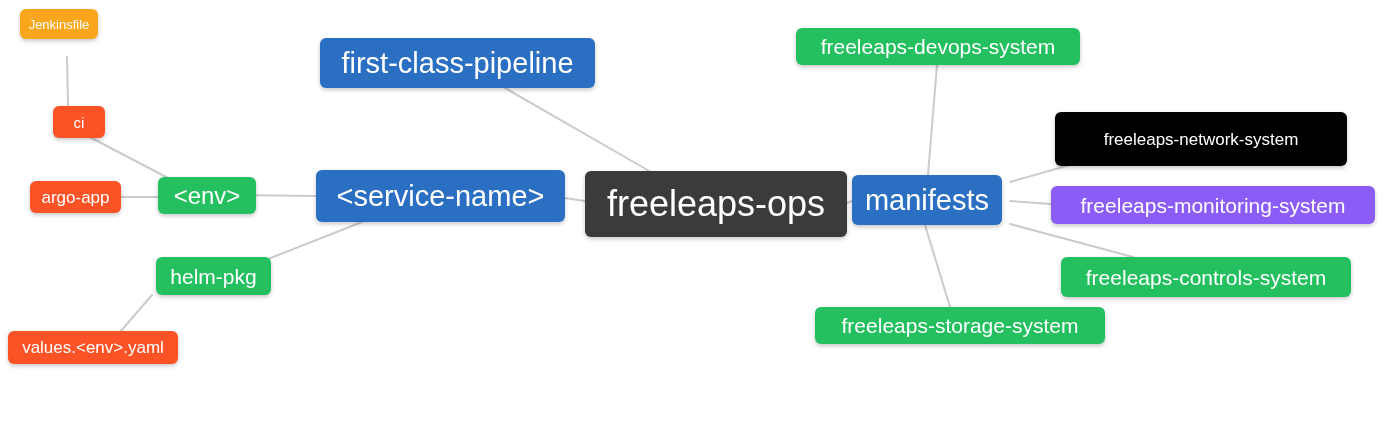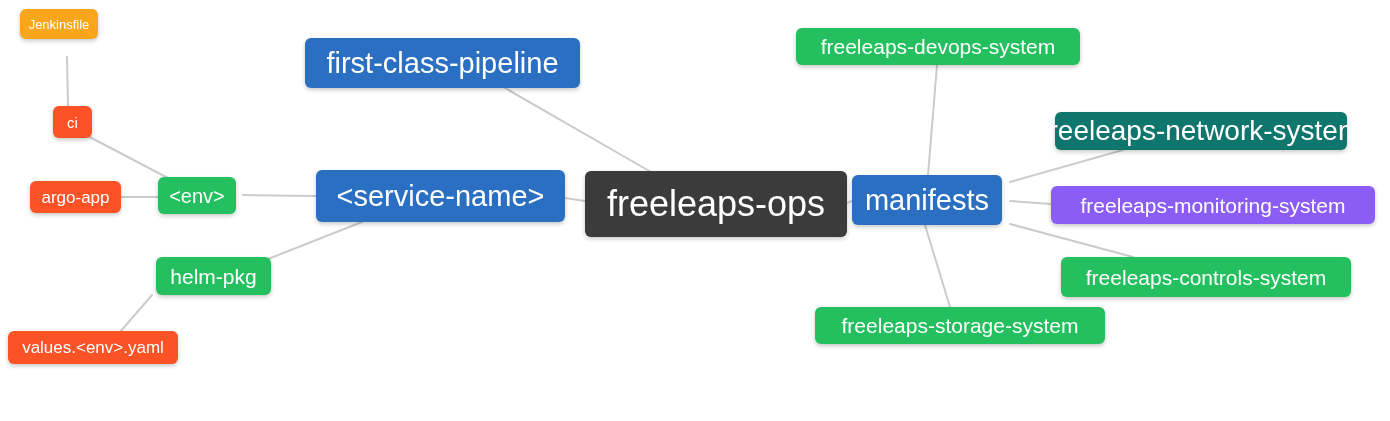--- a/index.html
+++ b/index.html
@@ -51,28 +51,28 @@
       <line x1="505" y1="88" x2="651" y2="172" stroke="#cbcbcb" stroke-width="2" stroke-linecap="round"></line>
       <line x1="847" y1="203" x2="852" y2="201" stroke="#cbcbcb" stroke-width="2" stroke-linecap="round"></line>
       <line x1="928" y1="175" x2="937" y2="65" stroke="#cbcbcb" stroke-width="2" stroke-linecap="round"></line>
       <line x1="1010" y1="182" x2="1123" y2="150" stroke="#cbcbcb" stroke-width="2" stroke-linecap="round"></line>
       <line x1="1010" y1="201" x2="1051" y2="204" stroke="#cbcbcb" stroke-width="2" stroke-linecap="round"></line>
       <line x1="1010" y1="224" x2="1133" y2="257" stroke="#cbcbcb" stroke-width="2" stroke-linecap="round"></line>
       <line x1="925" y1="225" x2="950" y2="307" stroke="#cbcbcb" stroke-width="2" stroke-linecap="round"></line>
     </svg>
   <div id="node-layer">
       <div class="node" style="left: 20px; top: 9px; width: 78px; height: 30px; font-size: 13px; background: rgb(249, 166, 29); color: rgb(255, 255, 255);">Jenkinsfile</div>
-      <div class="node" style="left: 53px; top: 106px; width: 39px; height: 32px; font-size: 15px; background: rgb(251, 82, 38); color: rgb(255, 255, 255);">ci</div>
+      <div class="node" style="left: 53px; top: 106px; width: 52px; height: 32px; font-size: 15px; background: rgb(251, 82, 38); color: rgb(255, 255, 255);">ci</div>
       <div class="node" style="left: 30px; top: 181px; width: 91px; height: 32px; font-size: 17px; background: rgb(251, 82, 38); color: rgb(255, 255, 255);">argo-app</div>
-      <div class="node" style="left: 158px; top: 177px; width: 78px; height: 37px; font-size: 20px; background: rgb(36, 192, 95); color: rgb(255, 255, 255);">&lt;env&gt;</div>
+      <div class="node" style="left: 158px; top: 177px; width: 98px; height: 37px; font-size: 24px; background: rgb(36, 192, 95); color: rgb(255, 255, 255);">&lt;env&gt;</div>
       <div class="node" style="left: 148px; top: 257px; width: 115px; height: 38px; font-size: 21px; background: rgb(36, 192, 95); color: rgb(255, 255, 255); margin-left: 8px;">helm-pkg</div>
       <div class="node" style="left: 8px; top: 331px; width: 170px; height: 33px; font-size: 17px; background: rgb(251, 82, 38); color: rgb(255, 255, 255);">values.&lt;env&gt;.yaml</div>
-      <div class="node" style="left: 305px; top: 38px; width: 275px; height: 50px; font-size: 29px; background: rgb(42, 111, 194); color: rgb(255, 255, 255);">first-class-pipeline</div>
+      <div class="node" style="left: 320px; top: 38px; width: 275px; height: 50px; font-size: 29px; background: rgb(42, 111, 194); color: rgb(255, 255, 255);">first-class-pipeline</div>
       <div class="node" style="left: 316px; top: 170px; width: 249px; height: 52px; font-size: 29px; background: rgb(42, 111, 194); color: rgb(255, 255, 255);">&lt;service-name&gt;</div>
       <div class="node" style="left: 585px; top: 171px; width: 262px; height: 66px; font-size: 36px; background: rgb(59, 59, 59); color: rgb(255, 255, 255);">freeleaps-ops</div>
       <div class="node" style="left: 852px; top: 175px; width: 150px; height: 50px; font-size: 29px; background: rgb(42, 111, 194); color: rgb(255, 255, 255);">manifests</div>
       <div class="node" style="left: 796px; top: 28px; width: 284px; height: 37px; font-size: 21px; background: rgb(36, 192, 95); color: rgb(255, 255, 255);">freeleaps-devops-system</div>
-      <div class="node" style="left: 1055px; top: 112px; width: 292px; height: 38px; font-size: 28px; background: #0f766e; color: rgb(255, 255, 255);">freeleaps-network-system</div>
+      <div class="node" style="left: 1055px; top: 112px; width: 292px; height: 54px; font-size: 17px; background: #000000; color: rgb(255, 255, 255);">freeleaps-network-system</div>
       <div class="node" style="left: 1051px; top: 186px; width: 324px; height: 38px; font-size: 21px; background: #8b5cf6; color: rgb(255, 255, 255);">freeleaps-monitoring-system</div>
       <div class="node" style="left: 1061px; top: 257px; width: 290px; height: 40px; font-size: 21px; background: rgb(36, 192, 95); color: rgb(255, 255, 255);">freeleaps-controls-system</div>
       <div class="node" style="left: 815px; top: 307px; width: 290px; height: 37px; font-size: 21px; background: rgb(36, 192, 95); color: rgb(255, 255, 255);">freeleaps-storage-system</div>
     </div>
 </div>
 
 </body></html>

